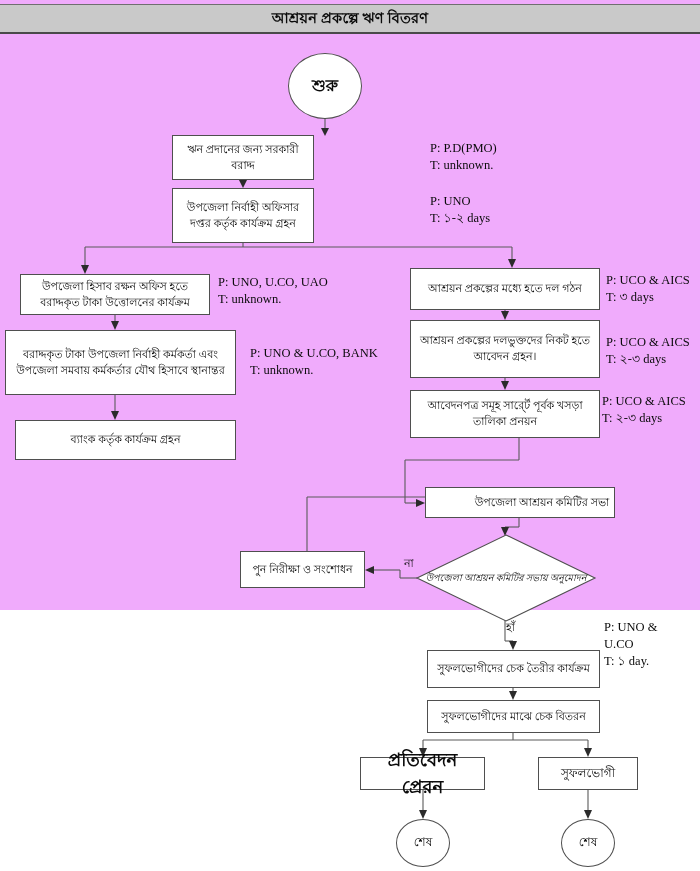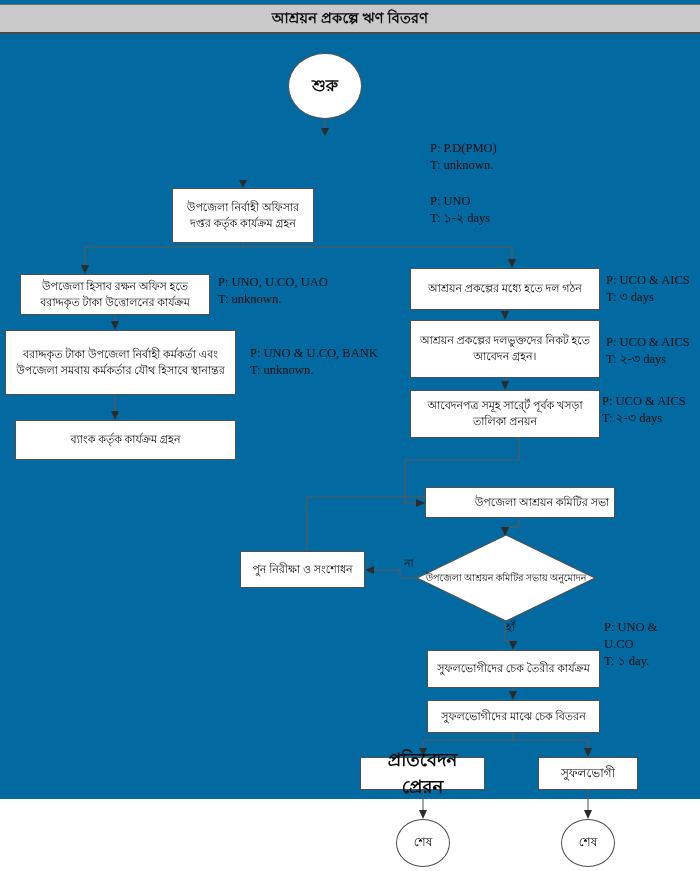--- a/index.html
+++ b/index.html
@@ -10,22 +10,22 @@
   body {
     width: 700px;
     height: 871px;
     position: relative;
     font-family: "Liberation Sans", sans-serif;
     overflow: hidden;
   }
   #canvas {
     position: relative;
     width: 700px;
-    height: 799px;
-    background: #0369a1;
+    height: 610px;
+    background: #f0abfc;
   }
   
   .titlebar {
     position: absolute;
     left: 0;
     top: 4px;
     width: 700px;
     height: 30px;
     background: #c9c9c9;
     border-top: 1px solid #6f6f6f;
@@ -208,20 +208,23 @@
     <polygon class="arrowhead" points="423,819 419,810 427,810"></polygon>
 
     <line x1="588" y1="790" x2="588" y2="812"></line>
     <polygon class="arrowhead" points="588,819 584,810 592,810"></polygon>
   </svg>
 
   <div class="terminator" style="left:288px; top:53px; width:74px; height:66px; font-size:16px; font-weight:bold;">
     <span>শুরু</span>
   </div>
 
+  <div class="node" style="left:172px; top:135px; width:142px; height:45px;">
+    <span>ঋন প্রদানের জন্য সরকারী বরাদ্দ</span>
+  </div>
   <div class="annot" style="left:430px; top:140px;">
     <span class="ln">P: P.D(PMO)</span>
     <span class="ln">T: unknown.</span>
   </div>
 
   <div class="node" style="left:172px; top:188px; width:142px; height:55px;">
     <span>উপজেলা নির্বাহী অফিসার দপ্তর কর্তৃক কার্যক্রম গ্রহন</span>
   </div>
   <div class="annot" style="left:430px; top:193px;">
     <span class="ln">P: UNO</span>
@@ -269,21 +272,21 @@
   </div>
   <div class="annot" style="left:602px; top:393px;">
     <span class="ln">P: UCO &amp; AICS</span>
     <span class="ln">T: ২-৩ days</span>
   </div>
 
   <div class="node" style="left:425px; top:487px; width:190px; height:31px;padding-left:48px;">
     <span>উপজেলা আশ্রয়ন কমিটির সভা</span>
   </div>
 
-  <div class="diamond-wrap" style="left:417px; top:535px; width:178px; height:86px;">
+  <div class="diamond-wrap" style="left:417px; top:535px; width:178px; height:86px;font-style:italic;">
     <svg width="178" height="86" viewBox="0 0 178 86">
       <polygon points="89,0 178,43 89,86 0,43" fill="#ffffff" stroke="#4f4f4f" stroke-width="1.1"></polygon>
     </svg>
     <div class="diamond-label">
       <span>উপজেলা আশ্রয়ন কমিটির সভায় অনুমোদন</span>
     </div>
   </div>
 
   <div class="node" style="left:240px; top:551px; width:125px; height:37px;">
     <span>পুন নিরীক্ষা ও সংশোধন</span>

